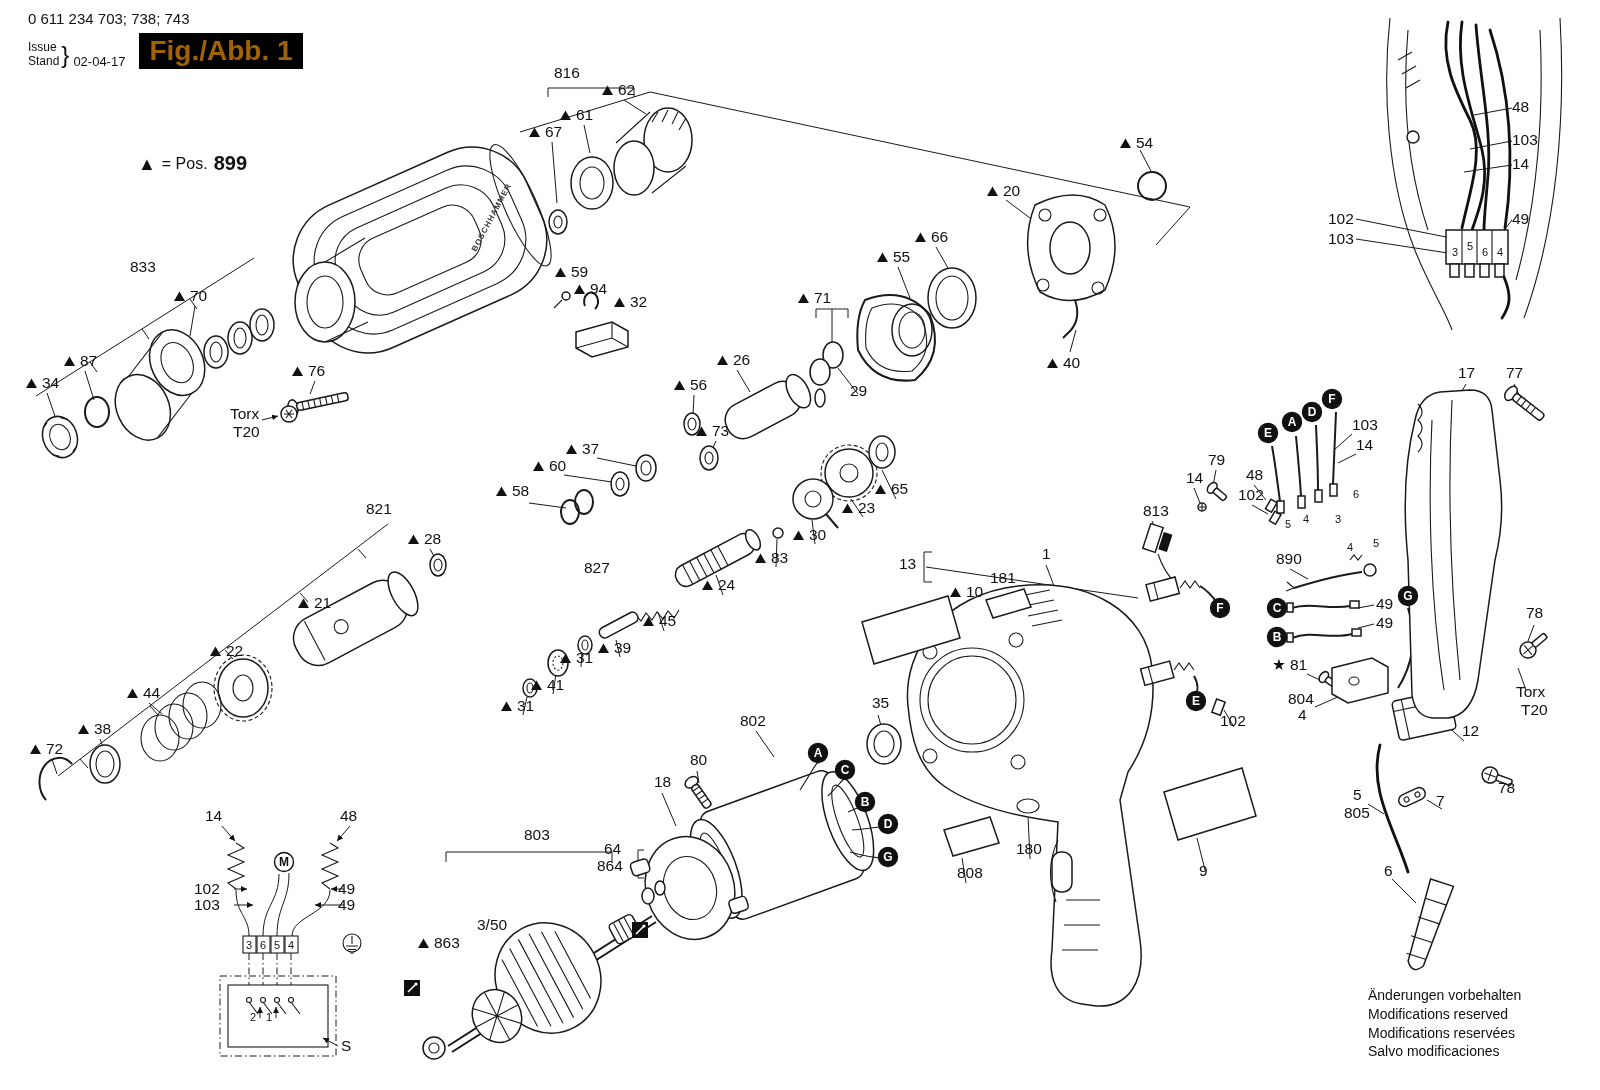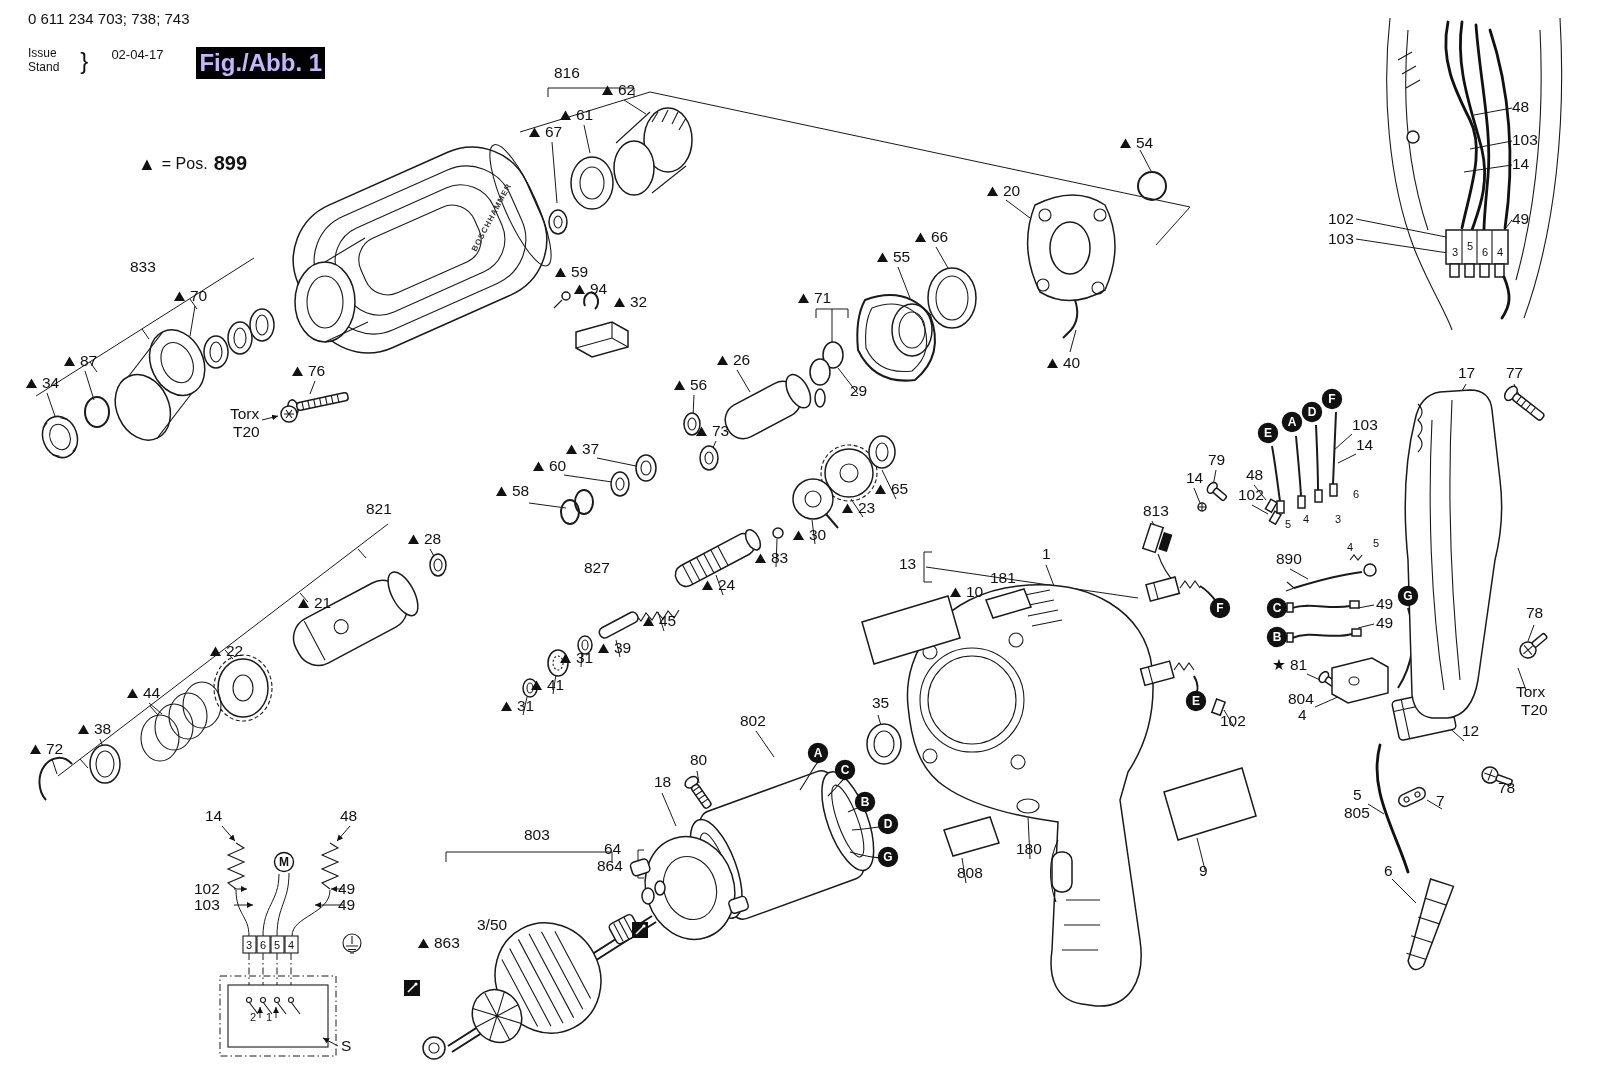--- a/index.html
+++ b/index.html
@@ -15,25 +15,25 @@
   .wr {fill:none;stroke:#111;stroke-width:2.8;stroke-linecap:round;}
   .blk{fill:#111;}
   text.plabel{font-family:"Liberation Sans",sans-serif;font-size:15.5px;fill:#111;}
   text.plabel.small{font-size:11px;}
   text.cletter{font:bold 12px "Liberation Sans",sans-serif;fill:#fff;text-anchor:middle;}
   text.cletter.open{fill:#111;}
   text.brand{font:bold 8px "Liberation Sans",sans-serif;fill:#333;letter-spacing:1px;}
   
   .hdr{position:absolute;left:28px;top:10px;}
   .pn{font-size:15px;}
-  .issue-row{display:flex;align-items:flex-start;gap:21px;margin-top:20px;}
+  .issue-row{display:flex;align-items:flex-end;gap:2px;margin-top:6px;}
   .is-col{display:flex;flex-direction:column;font-size:12px;line-height:1.15;}
   .brace{font-size:24px;font-weight:300;}
   .date{font-size:13px;margin-left:2px;}
-  .figbox{background:#000;color:#c4b5fd;font-size:24px;font-weight:bold;padding:2px 3px;margin-left:12px;white-space:nowrap;}
+  .figbox{background:#000;color:#a16207;font-size:28px;font-weight:bold;padding:2px 10px;margin-left:12px;white-space:nowrap;}
   .posnote{position:absolute;left:138px;top:152px;font-size:16px;display:flex;align-items:center;gap:6px;}
   .posnote .tri{font-size:18px;line-height:1;}
   .posnote b{font-size:20px;}
   .install-note{position:absolute;left:1200px;top:26px;width:190px;text-align:center;
                 font-weight:bold;font-size:13px;line-height:1.3;}
   .loctite{position:absolute;left:1130px;top:1016px;font-size:15px;line-height:1.4;}
   .loctite .loc2{margin-left:16px;}
   .mods{position:absolute;left:1368px;top:986px;font-size:14px;line-height:1.34;}
 </style>
 </head>
@@ -911,14 +911,20 @@
 </div>
 
 <div class="posnote">
   <span class="tri">▲</span>
   <span>= Pos.</span>
   <b>899</b>
 </div>
 
 
 
+<div class="mods">
+      <div>Änderungen vorbehalten</div>
+      <div>Modifications reserved</div>
+      <div>Modifications reservées</div>
+      <div>Salvo modificaciones</div>
+    </div>
 
 </div>
 
 </body></html>

